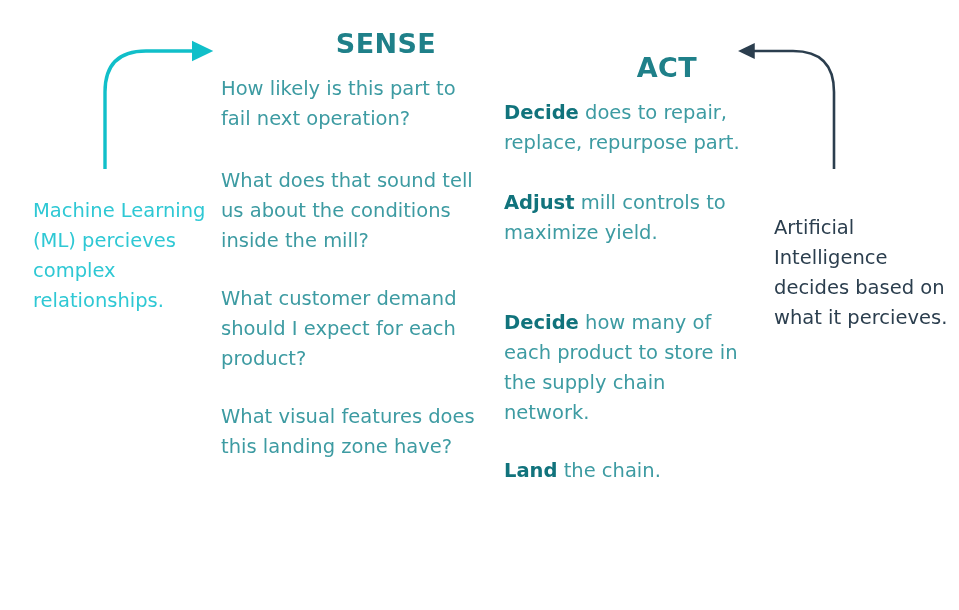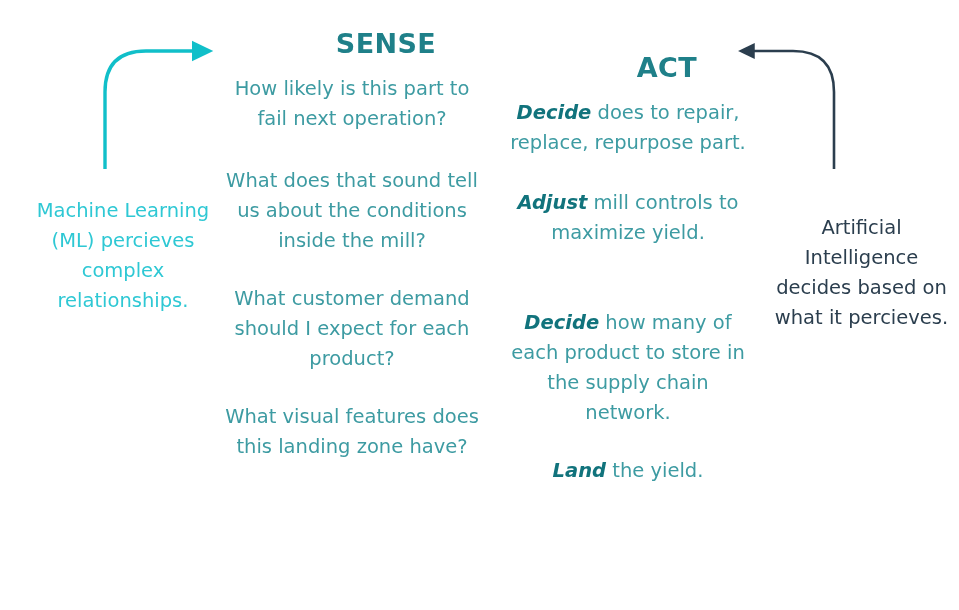--- a/index.html
+++ b/index.html
@@ -53,33 +53,31 @@
     white-space: nowrap;
     text-align: center;
   }
   .heading-sense { padding-left: 68px; }
   .heading-act   { padding-left: 78px; margin-top: 24px; }
 
   .block {
     font-size: 19.5px;
     line-height: 30px;
     margin: 0;
-    text-align: center;
   }
 
   .block + .block { margin-top: 28px; }
 
   .tone-cyan  { color: #2ec8d4; }
   .tone-teal  { color: #3d9ba2; }
   .tone-dark  { color: #2b3e4e; margin-top: 17px; }
 
   .lead {
     font-weight: bold;
     color: #11737c;
-    font-style: italic;
   }
 
   
   .col-sense .block.gap-lg { margin-top: 32px; }
   .col-act   .block.gap-xl { margin-top: 60px; }
   .col-act   .block.gap-md { margin-top: 30px; }
   .col-act   .block.gap-sm { margin-top: 28px; }
 </style>
 </head>
 <body>
@@ -122,21 +120,21 @@
 
     <p class="block gap-md tone-teal">
       <span class="lead">Adjust</span><span> mill controls to maximize yield.</span>
     </p>
 
     <p class="block gap-xl tone-teal">
       <span class="lead">Decide</span><span> how many of each product to store in the supply chain network.</span>
     </p>
 
     <p class="block gap-sm tone-teal">
-      <span class="lead">Land</span><span> the yield.</span>
+      <span class="lead">Land</span><span> the chain.</span>
     </p>
   </div>
 
   <div class="column col-ai">
     <p class="block tone-dark">Artificial Intelligence decides based on what it percieves.</p>
   </div>
 
 </div>
 
 </body></html>

